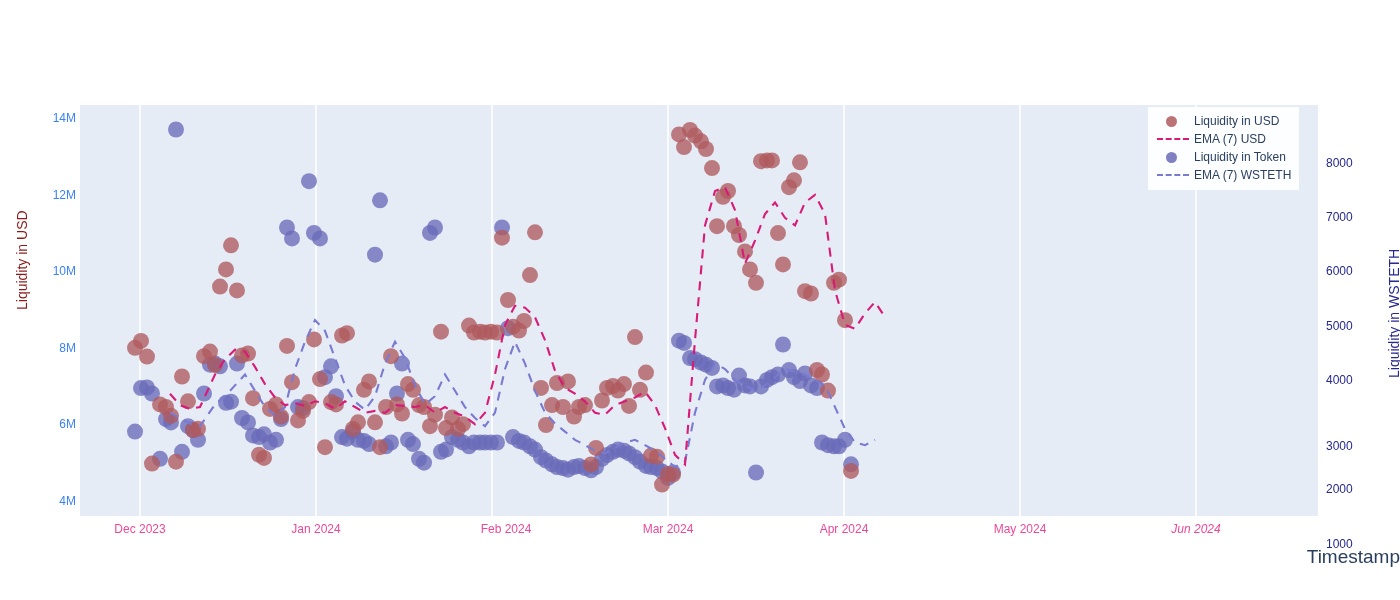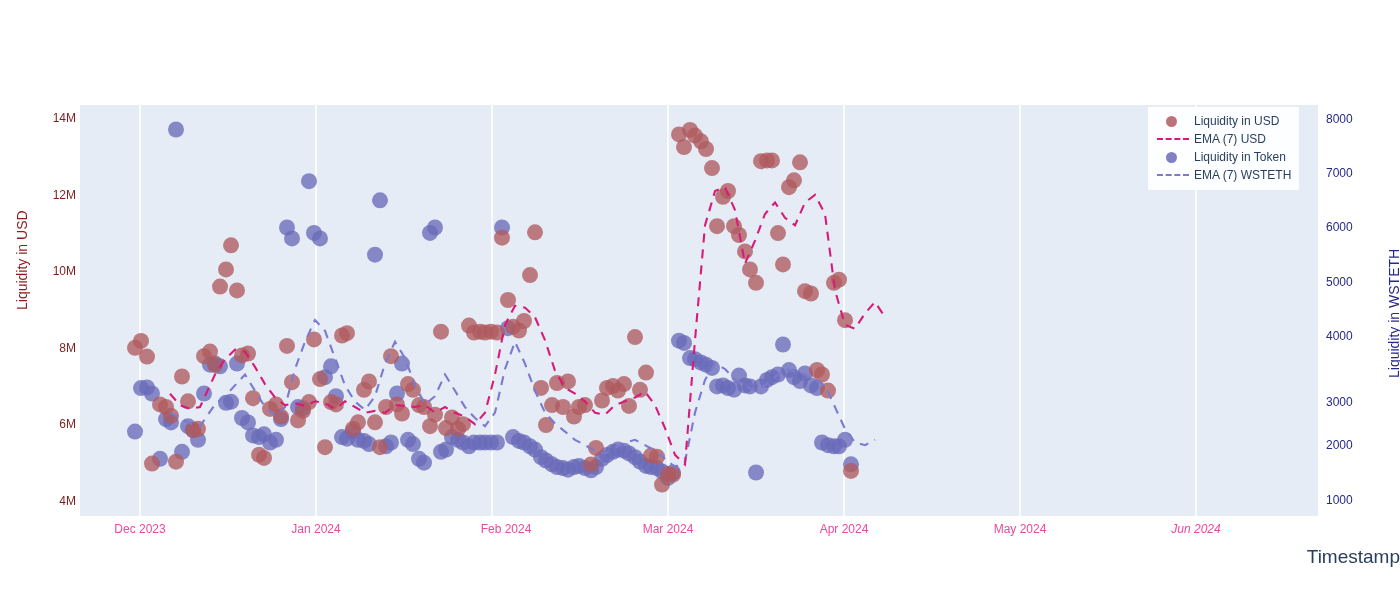--- a/index.html
+++ b/index.html
@@ -31,21 +31,21 @@
     width: 1238px;
     height: 411px;
     background: #e5ecf6;
   }
   #svg-plot { position: absolute; left: 0; top: 0; }
   
   .ytick-left {
     position: absolute;
     right: 1324px;
     font-size: 12px;
-    color: #7f1d1d;
+    color: #3b82f6;
     white-space: nowrap;
     transform: translateY(-50%);
   }
   #ylabel-left {
     position: absolute;
     left: 14px;
     top: 310px;
     font-size: 14px;
     color: #8b1a1a;
     transform: rotate(-90deg);
@@ -54,20 +54,21 @@
   }
   
   .ytick-right {
     position: absolute;
     left: 1326px;
     font-size: 12px;
     color: #26288c;
     text-align: left;
     white-space: nowrap;
     transform: translateY(-50%);
+    margin-top: 44px;
   }
   #ylabel-right {
     position: absolute;
     left: 1386px;
     top: 378px;
     font-size: 14px;
     color: #26288c;
     transform: rotate(-90deg);
     transform-origin: left top;
     white-space: nowrap;

